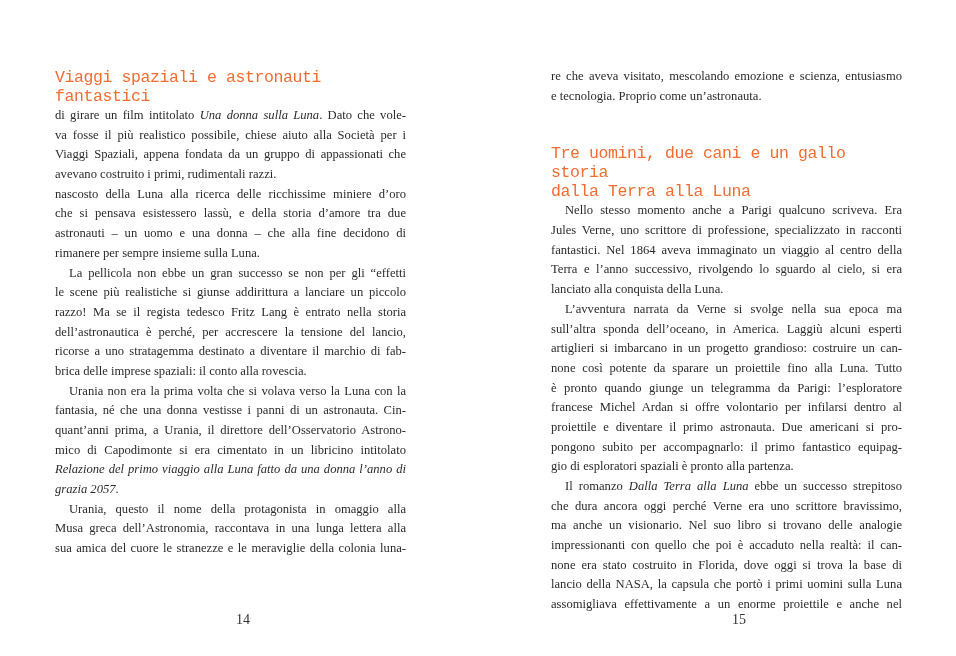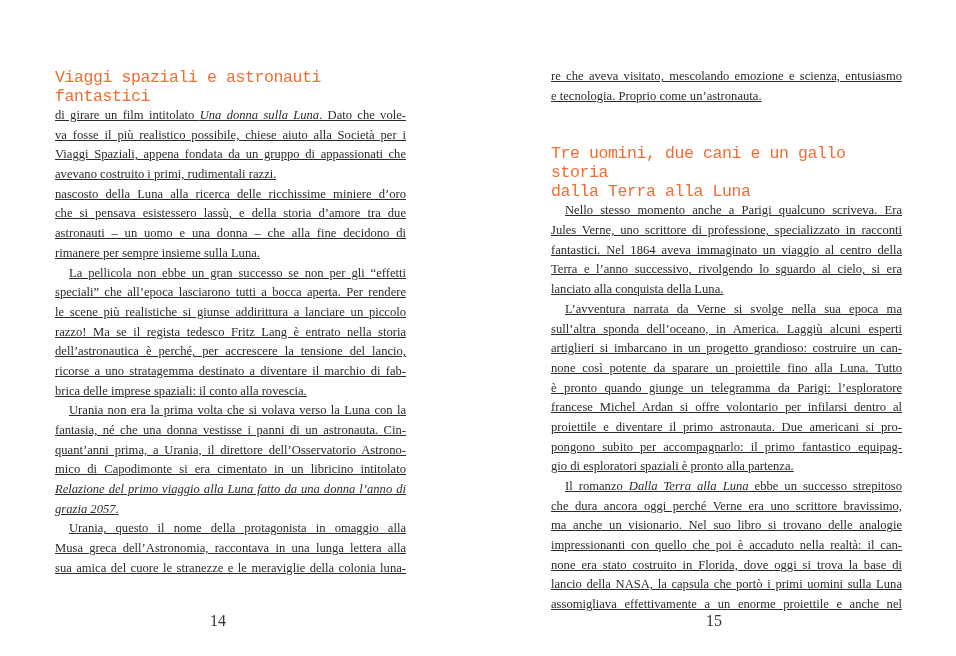--- a/index.html
+++ b/index.html
@@ -4,27 +4,27 @@
 <style>
   html, body { margin: 0; padding: 0; }
   body { width: 956px; height: 656px; background: #ffffff; position: relative; overflow: hidden; }
   .page { position: absolute; top: 0; height: 656px; }
   #page-left { left: 0; width: 478px; }
   #page-right { left: 478px; width: 478px; }
   .col { position: absolute; width: 351px; }
   #page-left .col { left: 55px; top: 68px; }
   #page-right .col { left: 73px; top: 67px; }
   .h { font-family: Liberation Mono, monospace; color: #f26b2f; font-size: 16.5px; line-height: 19px; letter-spacing: -0.4px; margin: 0; font-weight: normal; }
-  .p { font-family: "Liberation Serif", serif; color: #2b2b2b; font-size: 12.6px; line-height: 19.7px; margin: 0; text-decoration: underline; }
+  .p { font-family: "Liberation Serif", serif; color: #2b2b2b; font-size: 12.6px; line-height: 19.7px; margin: 0; }
   .line { display: block; text-align: justify; text-align-last: justify; white-space: nowrap; height: 19.7px; }
   .line.last { text-align-last: left; }
   .line.ind { padding-left: 14px; }
   .line span.i { font-style: italic; }
   .gap-right { height: 38px; }
-  .folio { position: absolute; top: 612px; width: 40px; text-align: left; font-family: "Liberation Serif", serif; font-size: 16px; color: #333; }
+  .folio { position: absolute; top: 612px; width: 40px; text-align: right; font-family: "Liberation Serif", serif; font-size: 14px; color: #333; }
   #folio-left { left: 210px; }
   #folio-right { left: 228px; }
 </style>
 </head>
 <body>
 
 <div class="page" id="page-left">
   <div class="col">
     <h2 class="h">Viaggi spaziali e astronauti fantastici</h2>
     <div class="p" id="left-body">
@@ -35,21 +35,20 @@
           <span class="line last">avevano costruito i primi, rudimentali razzi.</span>
         </div>
         <div>
           <span class="line">nascosto della Luna alla ricerca delle ricchissime miniere d’oro</span>
           <span class="line">che si pensava esistessero lassù, e della storia d’amore tra due</span>
           <span class="line">astronauti – un uomo e una donna – che alla fine decidono di</span>
           <span class="line last">rimanere per sempre insieme sulla Luna.</span>
         </div>
         <div>
           <span class="line ind">La pellicola non ebbe un gran successo se non per gli “effetti</span>
-          <span class="line">speciali” che all’epoca lasciarono tutti a bocca aperta. Per rendere</span>
           <span class="line">le scene più realistiche si giunse addirittura a lanciare un piccolo</span>
           <span class="line">razzo! Ma se il regista tedesco Fritz Lang è entrato nella storia</span>
           <span class="line">dell’astronautica è perché, per accrescere la tensione del lancio,</span>
           <span class="line">ricorse a uno stratagemma destinato a diventare il marchio di fab-</span>
           <span class="line last">brica delle imprese spaziali: il conto alla rovescia.</span>
         </div>
         <div>
           <span class="line ind">Urania non era la prima volta che si volava verso la Luna con la</span>
           <span class="line">fantasia, né che una donna vestisse i panni di un astronauta. Cin-</span>
           <span class="line">quant’anni prima, a Urania, il direttore dell’Osservatorio Astrono-</span>

